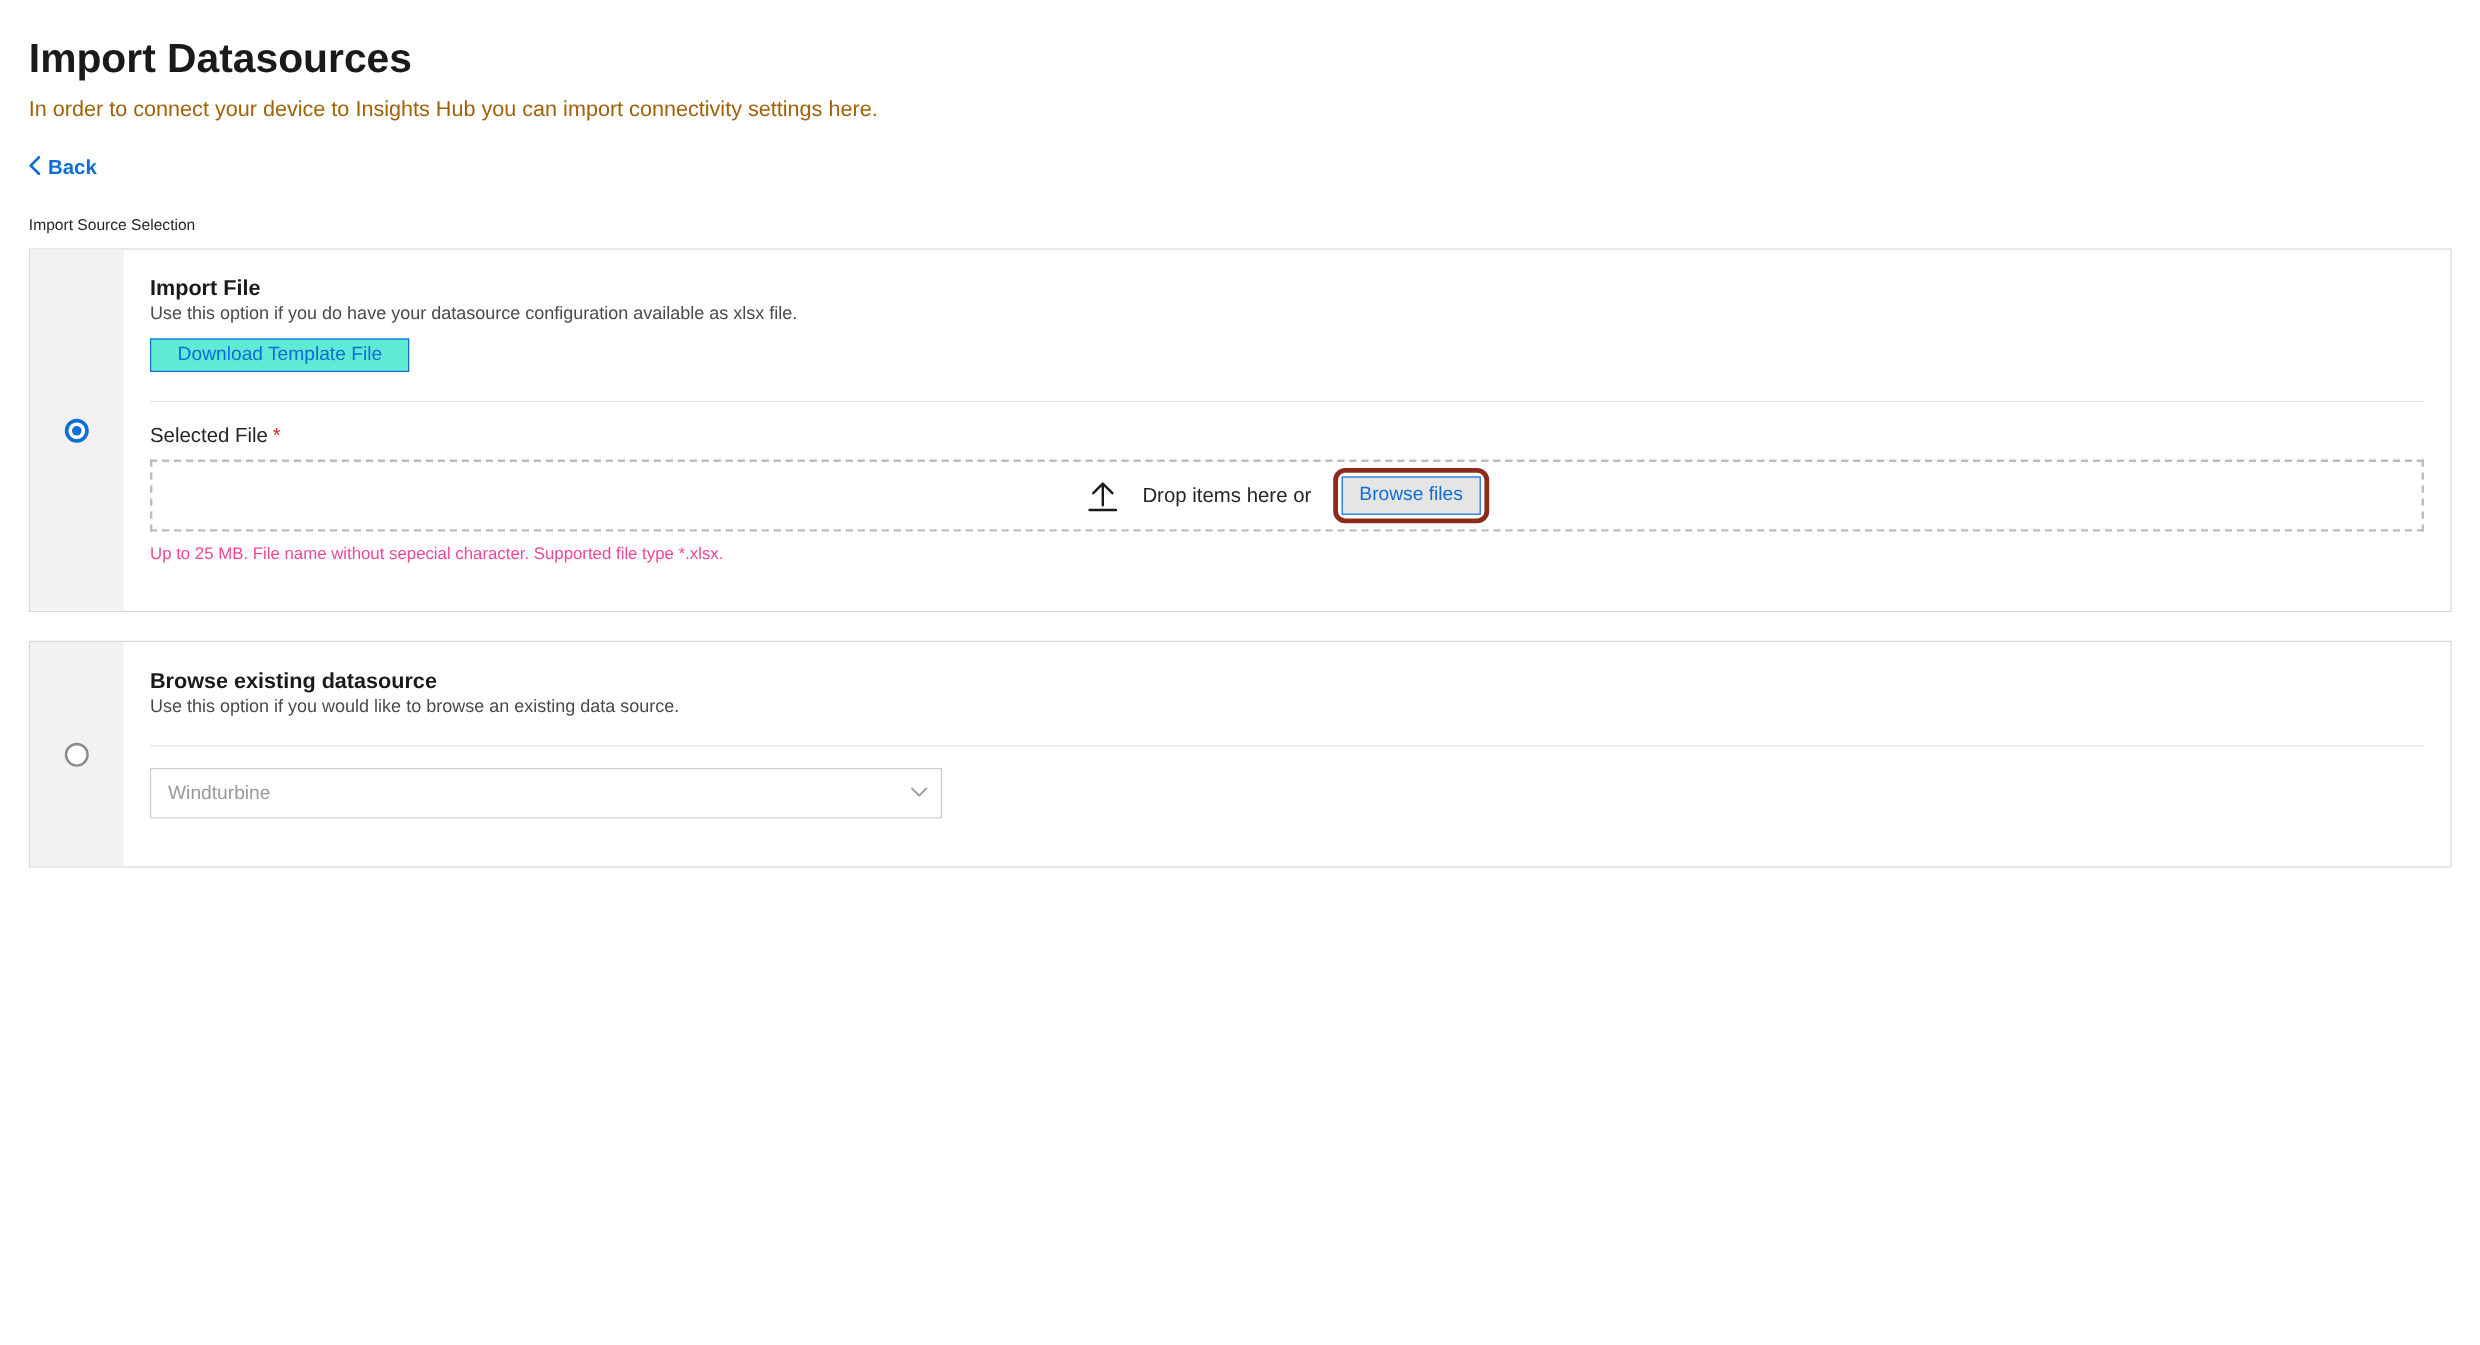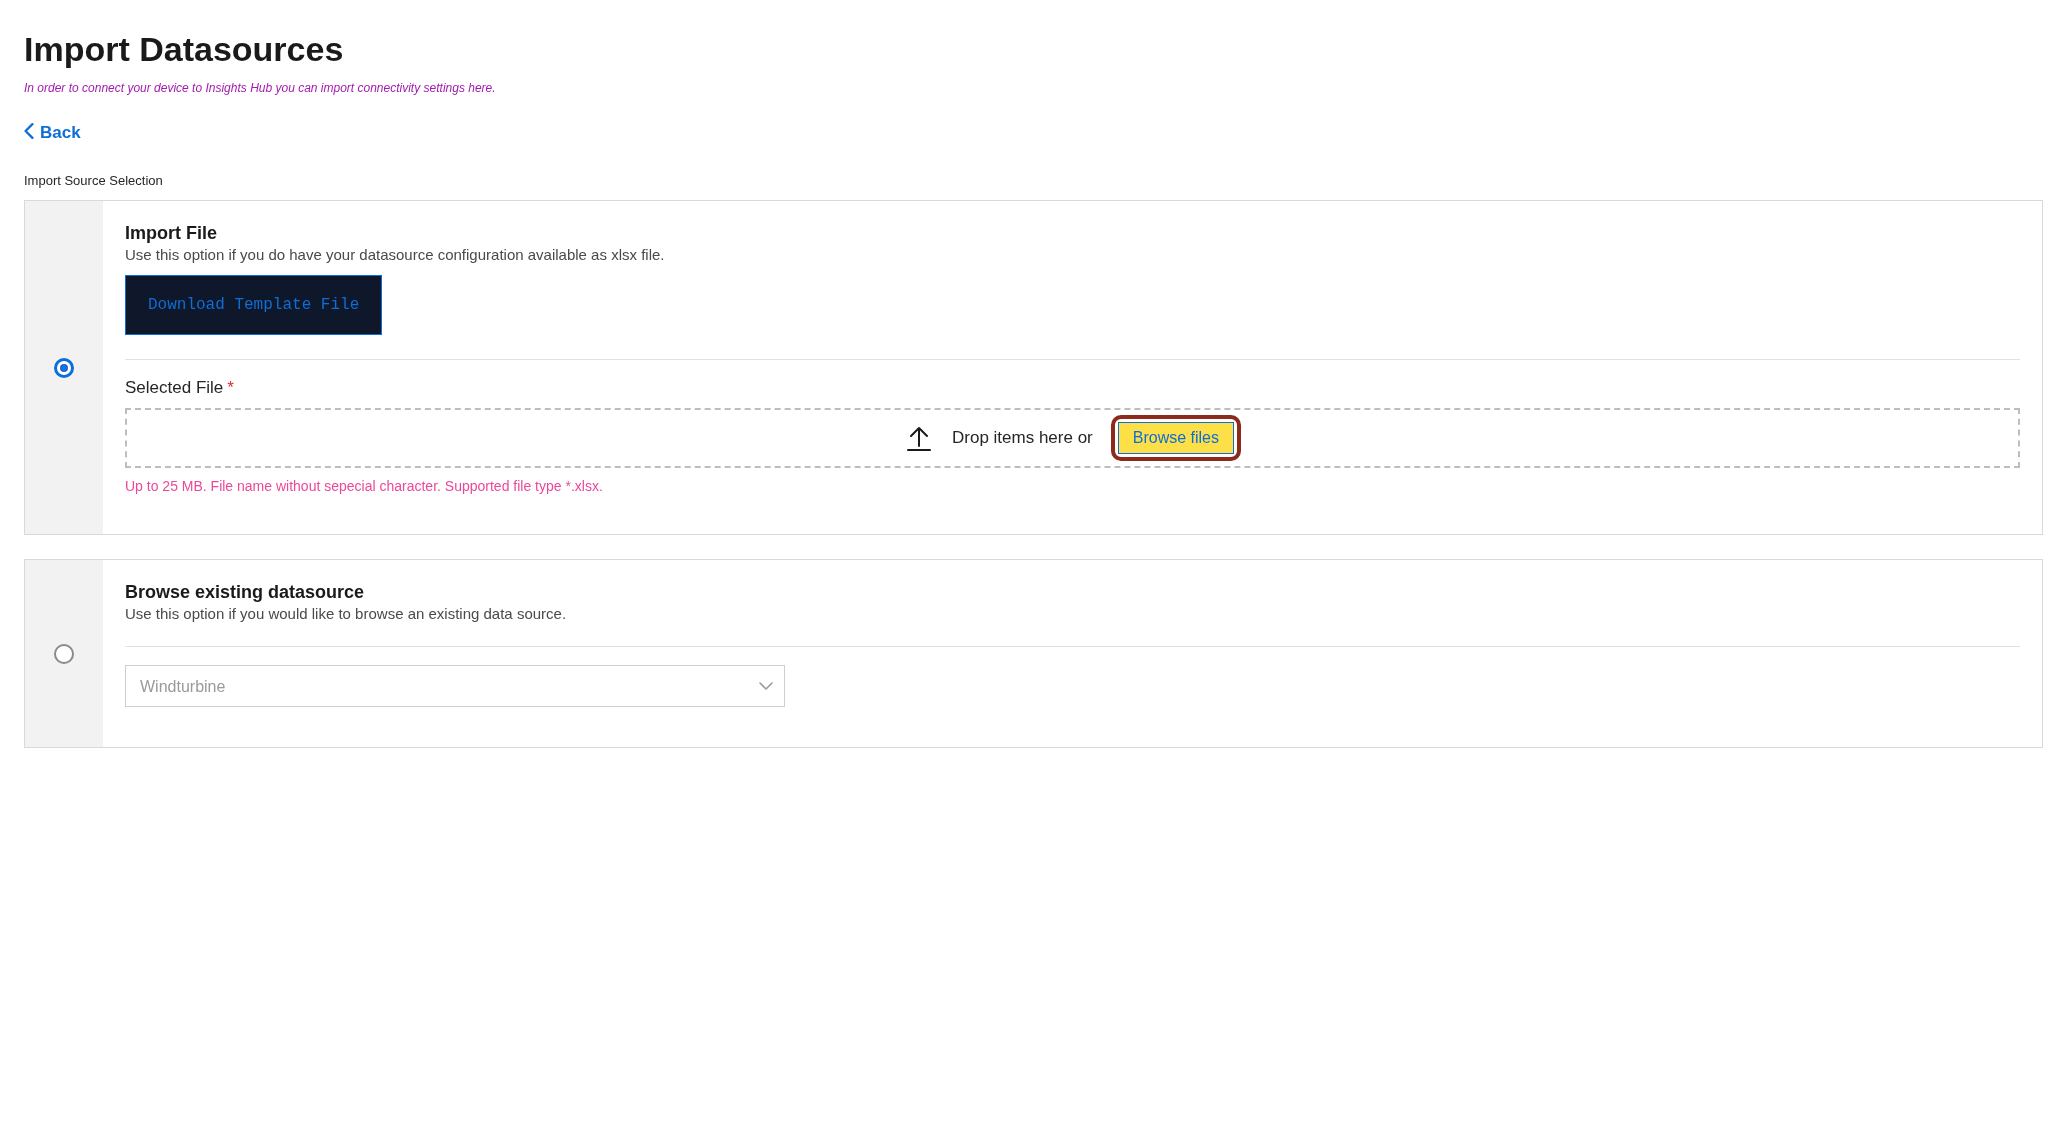--- a/index.html
+++ b/index.html
@@ -9,24 +9,23 @@
       color: #1a1a1a;
       padding: 30px 24px;
     }
     .page-title {
       font-size: 34px;
       font-weight: 700;
       color: #1a1a1a;
       margin-bottom: 12px;
     }
     .page-sub {
-      font-size: 12px;
-      color: #a21caf;
+      font-size: 18px;
+      color: #a16207;
       margin-bottom: 28px;
-      font-style: italic;
     }
     .back-link {
       display: inline-flex;
       align-items: flex-start;
       gap: 6px;
       color: #0e6ed6;
       font-size: 17px;
       font-weight: 600;
       cursor: pointer;
       margin-bottom: 30px;
@@ -77,28 +76,27 @@
       color: #1a1a1a;
     }
     .opt-desc {
       font-size: 15px;
       color: #4a4a4a;
       margin-top: 2px;
     }
     .dl-btn {
       display: inline-block;
       margin-top: 12px;
-      padding: 20px 22px;
+      padding: 4px 22px;
       border: 1px solid #0e6ed6;
       color: #0e6ed6;
       font-size: 16px;
       font-weight: 500;
-      background: #0f172a;
-      cursor: pointer;
-      font-family: Liberation Mono, monospace;
+      background: #5eead4;
+      cursor: pointer;
     }
     .hr {
       border: none;
       border-top: 1px solid #e2e2e2;
       margin: 24px 0 18px 0;
     }
     .field-label {
       font-size: 17px;
       color: #262626;
       margin-bottom: 10px;
@@ -112,21 +110,21 @@
       justify-content: center;
       gap: 18px;
     }
     .dz-text {
       font-size: 17px;
       color: #262626;
     }
     .browse-btn {
       border: 1px solid #0e6ed6;
       color: #0e6ed6;
-      background: #fde047;
+      background: #e5e5e5;
       font-size: 16px;
       font-weight: 500;
       padding: 6px 14px;
       cursor: pointer;
     }
     .highlight-ring {
       border: 4px solid #8e2a1c;
       border-radius: 10px;
       padding: 3px;
       display: inline-block;

